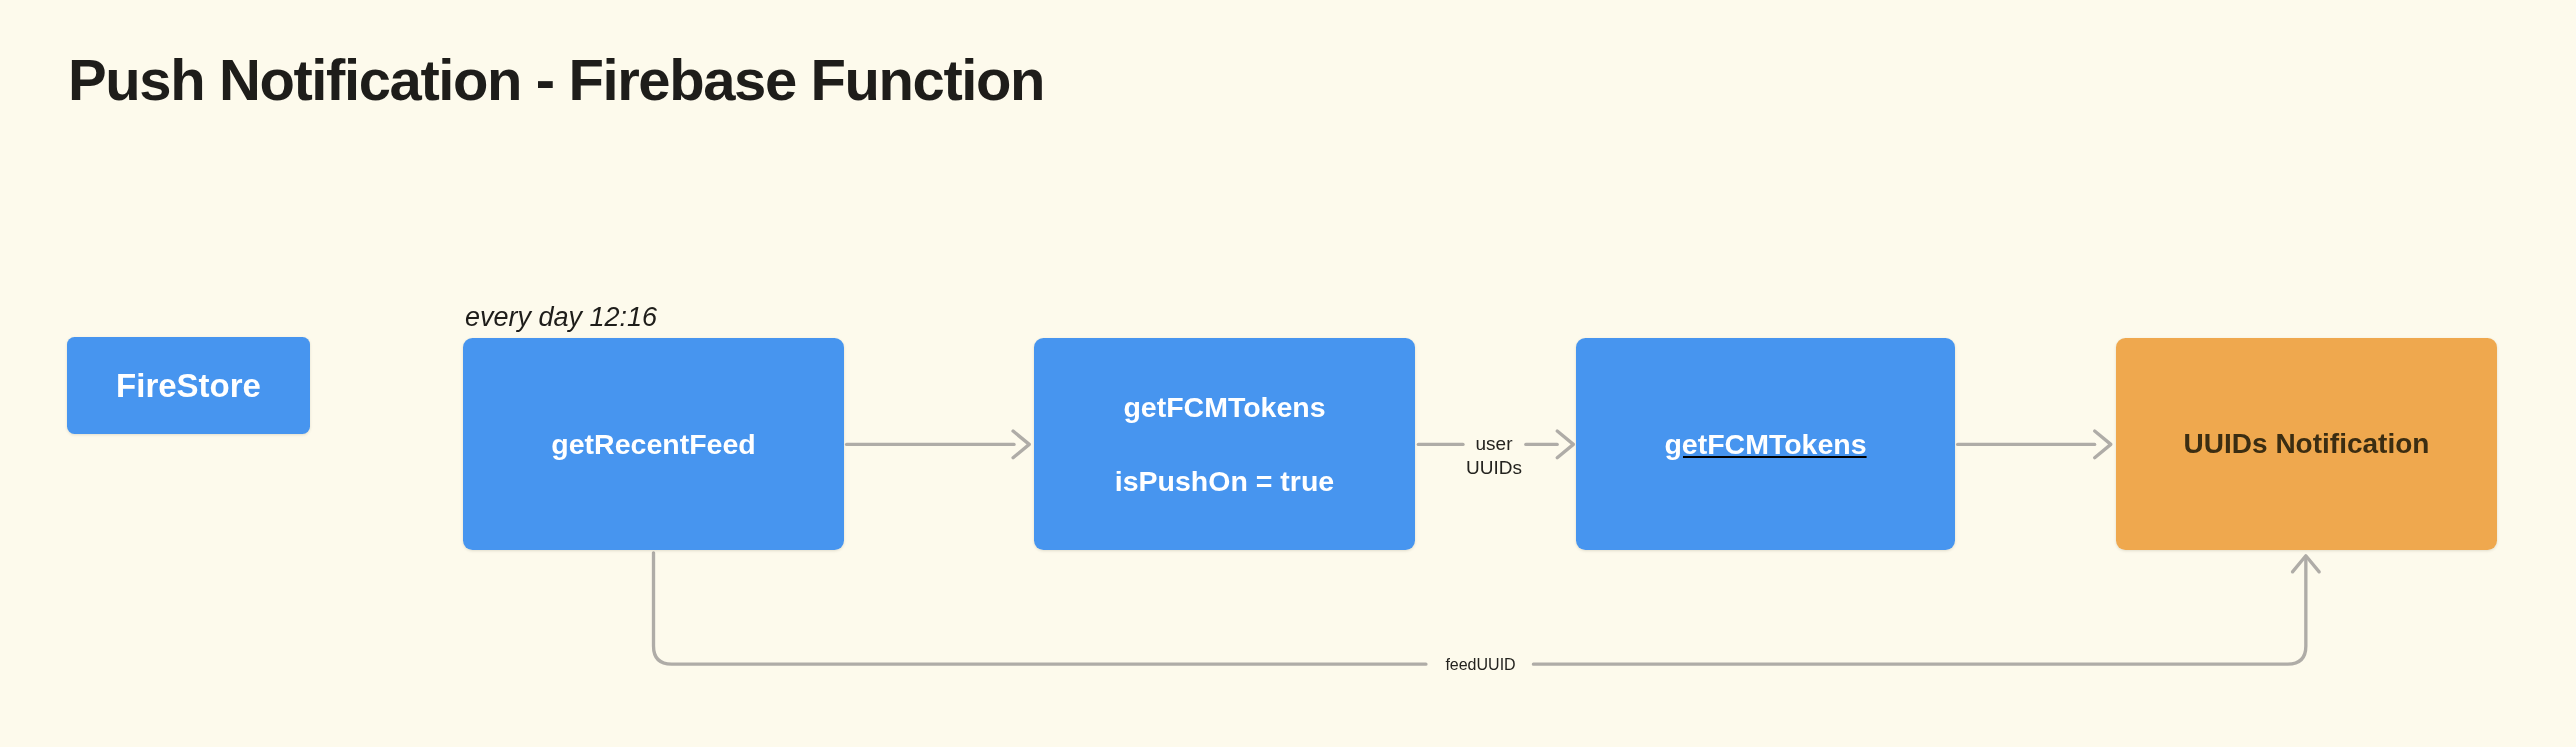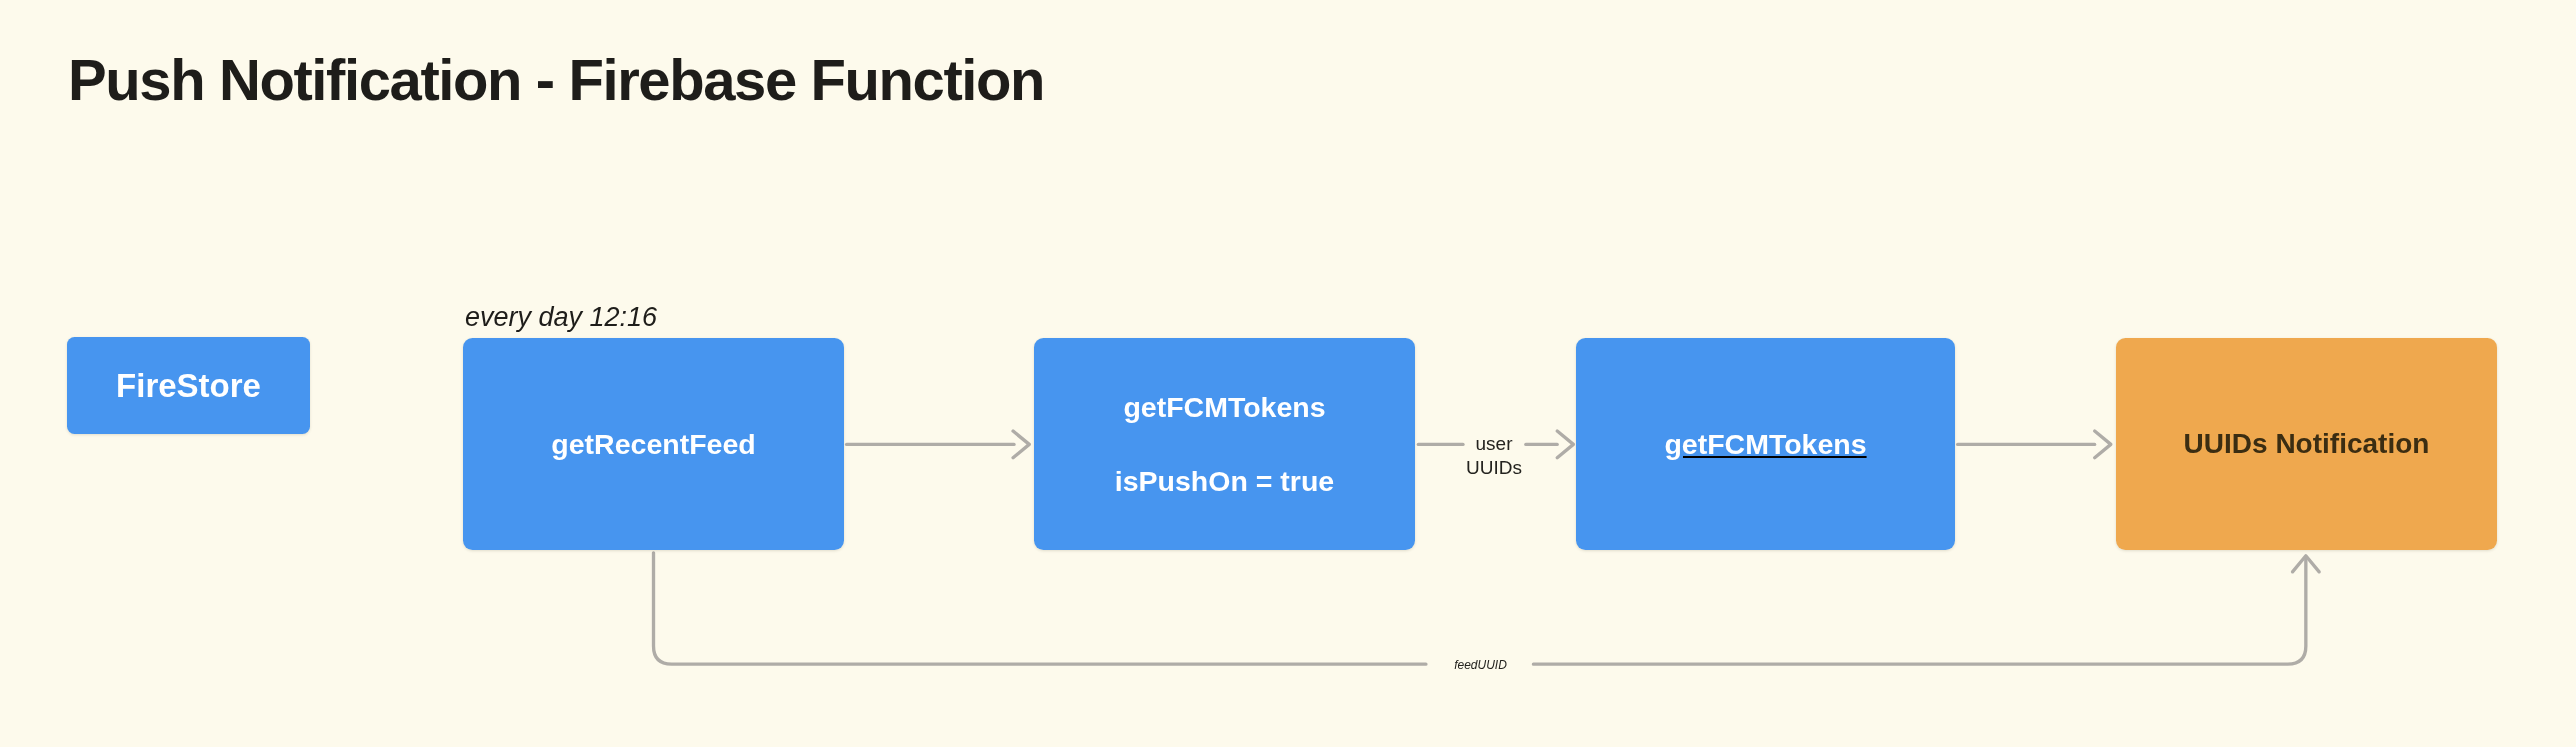--- a/index.html
+++ b/index.html
@@ -60,23 +60,22 @@
   .edge-label{
     position:absolute;
     text-align:center;
     color:var(--label-text);
   }
   .edge-label.stacked{
     font-size:19px;
     line-height:24px;
   }
   .edge-label.inline{
-    font-size:12px;
+    font-size:16px;
     line-height:22px;
-    font-style:italic;
   }
   .edge-label span{display:block;}
   svg.connector-layer{
     position:absolute;
     left:0;top:0;
     pointer-events:none;
   }
   svg.connector-layer path{
     fill:none;
     stroke:var(--connector);

